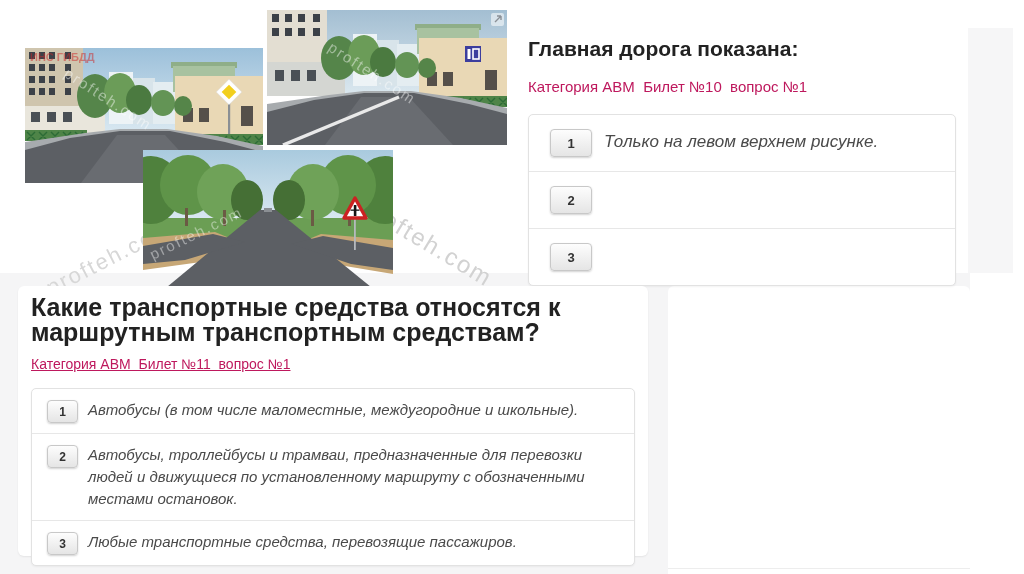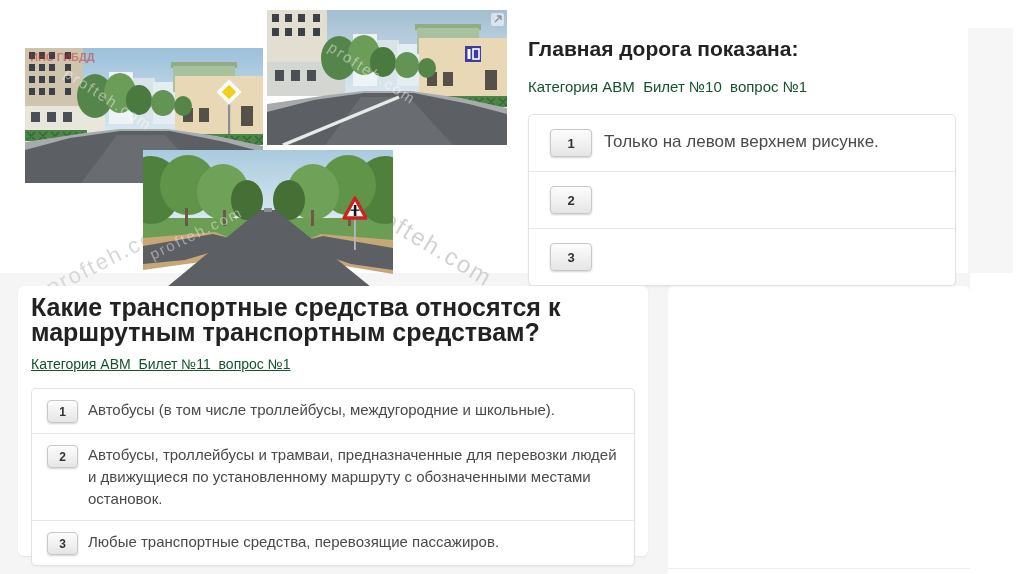--- a/index.html
+++ b/index.html
@@ -27,35 +27,35 @@
   
   .wm{
     position:absolute;color:#d7d7d7;font-size:22px;letter-spacing:2px;
     white-space:nowrap;transform-origin:left top;pointer-events:none;
   }
   #wm-bottom-left{left:42px;top:278px;transform:rotate(-27deg);}
   #wm-bottom-right{left:392px;top:205px;transform:rotate(31deg);color:#d2d2d2;font-size:24px;}
 
   
   .q-title{margin:0;color:#222;font-weight:bold;}
-  .q-meta{margin:0;color:#14532d;white-space:pre-wrap;}
+  .q-meta{margin:0;color:#be185d;white-space:pre-wrap;}
   .answers{
     background:#fff;border:1px solid #e2e2e2;border-radius:5px;
     box-shadow:0 1px 2px rgba(0,0,0,0.05);
   }
   .answer-row{display:flex;align-items:flex-start;border-top:1px solid #e7e7e7;}
   .answer-row:first-child{border-top:none;}
   .num-btn{
     flex:0 0 auto;display:flex;align-items:center;justify-content:center;
     background:linear-gradient(#fdfdfd,#e5e5e5);
     border:1px solid #c8c8c8;border-radius:4px;
     box-shadow:0 1px 2px rgba(0,0,0,0.18);
     color:#333;font-weight:bold;cursor:pointer;
   }
-  .answer-text{color:#4a4a4a;}
+  .answer-text{color:#4a4a4a;font-style:italic;}
 
   
   #q10{left:528px;top:36px;width:428px;}
   #q10 .q-title{font-size:21px;line-height:26px;margin-bottom:16px;}
   #q10 .q-meta{font-size:15px;line-height:18px;margin-bottom:18px;}
   #q10 .answer-row{padding:14px 12px;}
   #q10 .num-btn{width:40px;height:26px;margin-left:9px;margin-right:12px;font-size:13px;}
   #q10 .answer-text{font-size:17px;line-height:25px;}
 
   
@@ -305,21 +305,21 @@
     </div>
   </div>
 </div>
 
 <div class="abs" id="q11-card">
   <h2 class="q-title">Какие транспортные средства относятся к маршрутным транспортным средствам?</h2>
   <p class="q-meta">Категория АВМ  Билет №11  вопрос №1</p>
   <div class="answers">
     <div class="answer-row">
       <div class="num-btn">1</div>
-      <div class="answer-text">Автобусы (в том числе троллейбусы, междугородние и школьные).</div>
+      <div class="answer-text">Автобусы (в том числе маломестные, междугородние и школьные).</div>
     </div>
     <div class="answer-row">
       <div class="num-btn">2</div>
       <div class="answer-text">Автобусы, троллейбусы и трамваи, предназначенные для перевозки людей и движущиеся по установленному маршруту с обозначенными местами остановок.</div>
     </div>
     <div class="answer-row">
       <div class="num-btn">3</div>
       <div class="answer-text">Любые транспортные средства, перевозящие пассажиров.</div>
     </div>
   </div>

